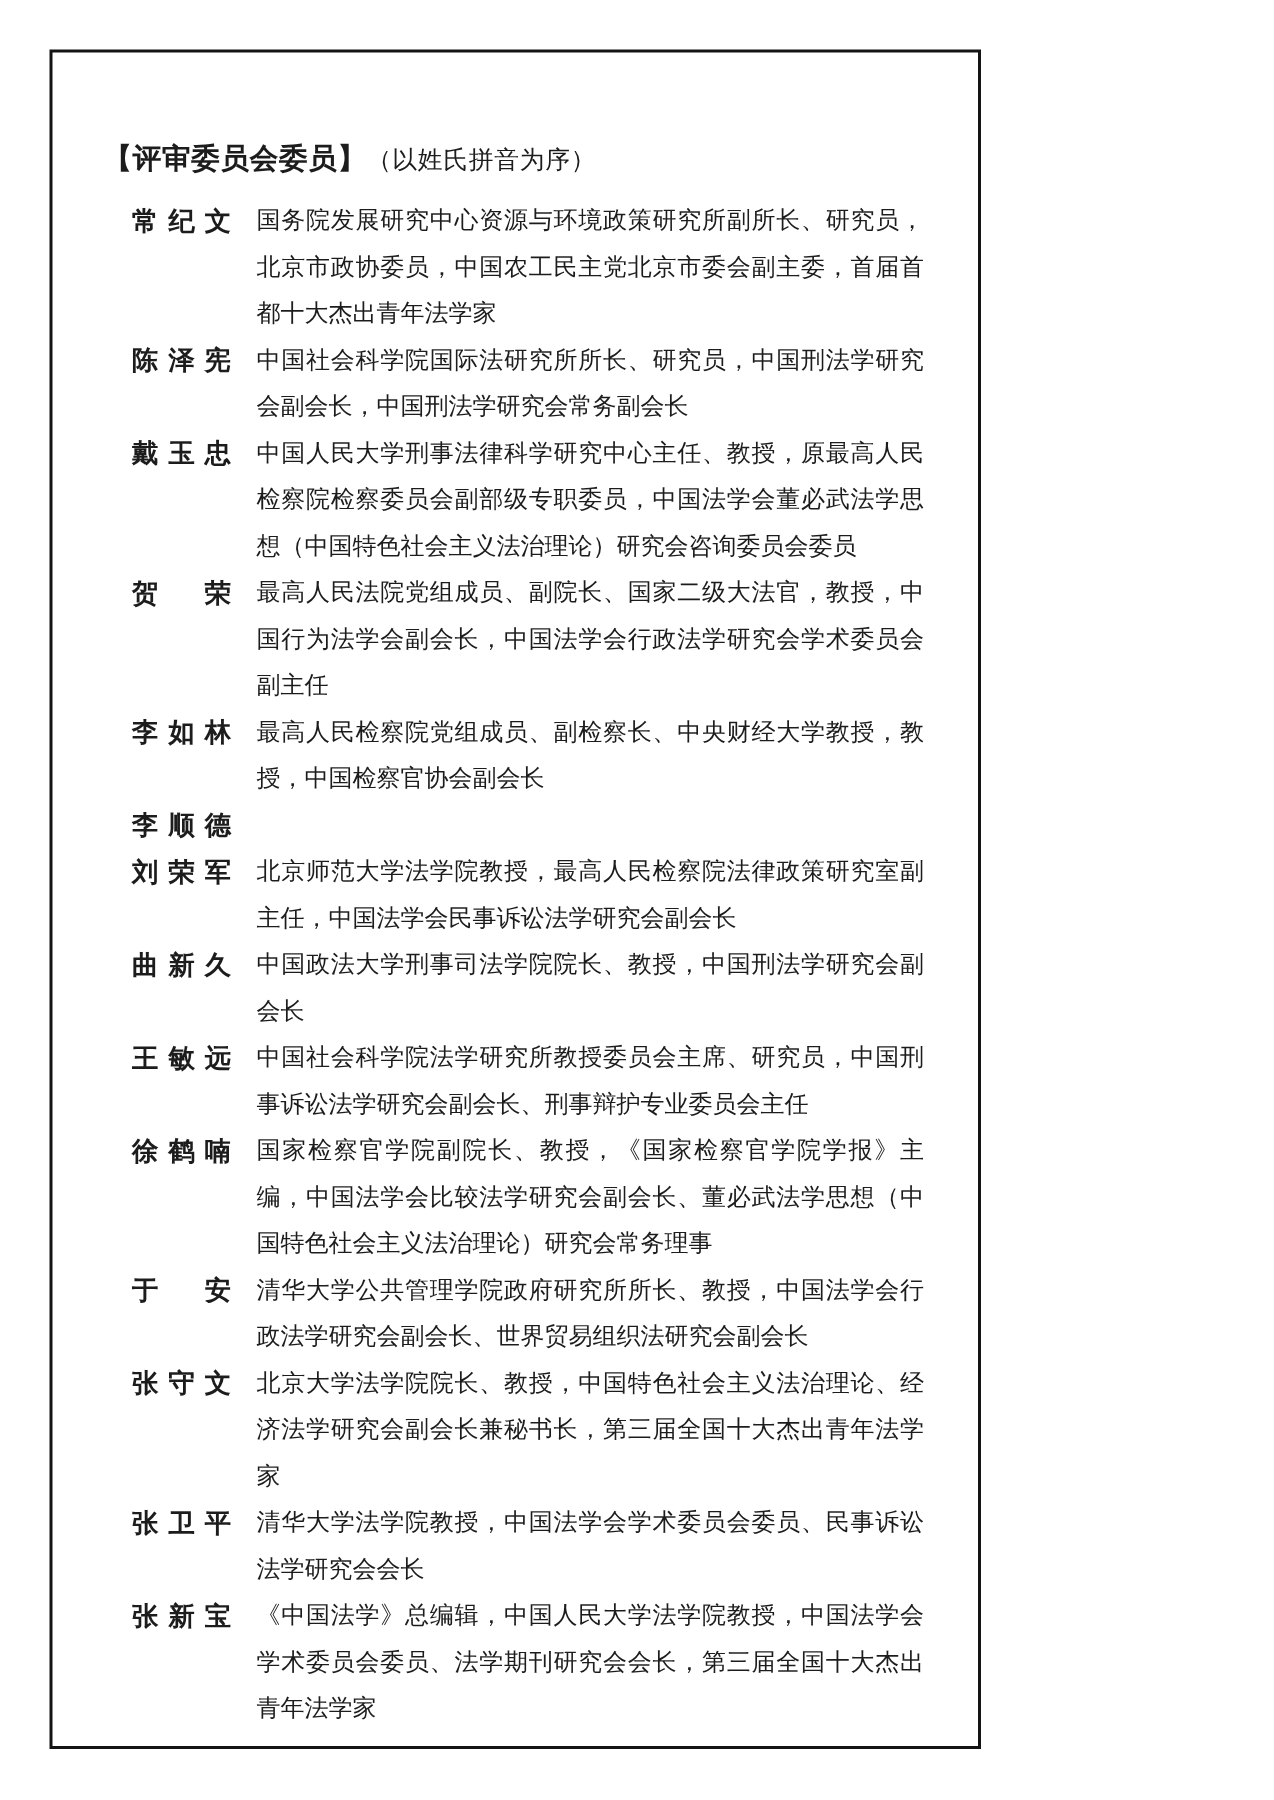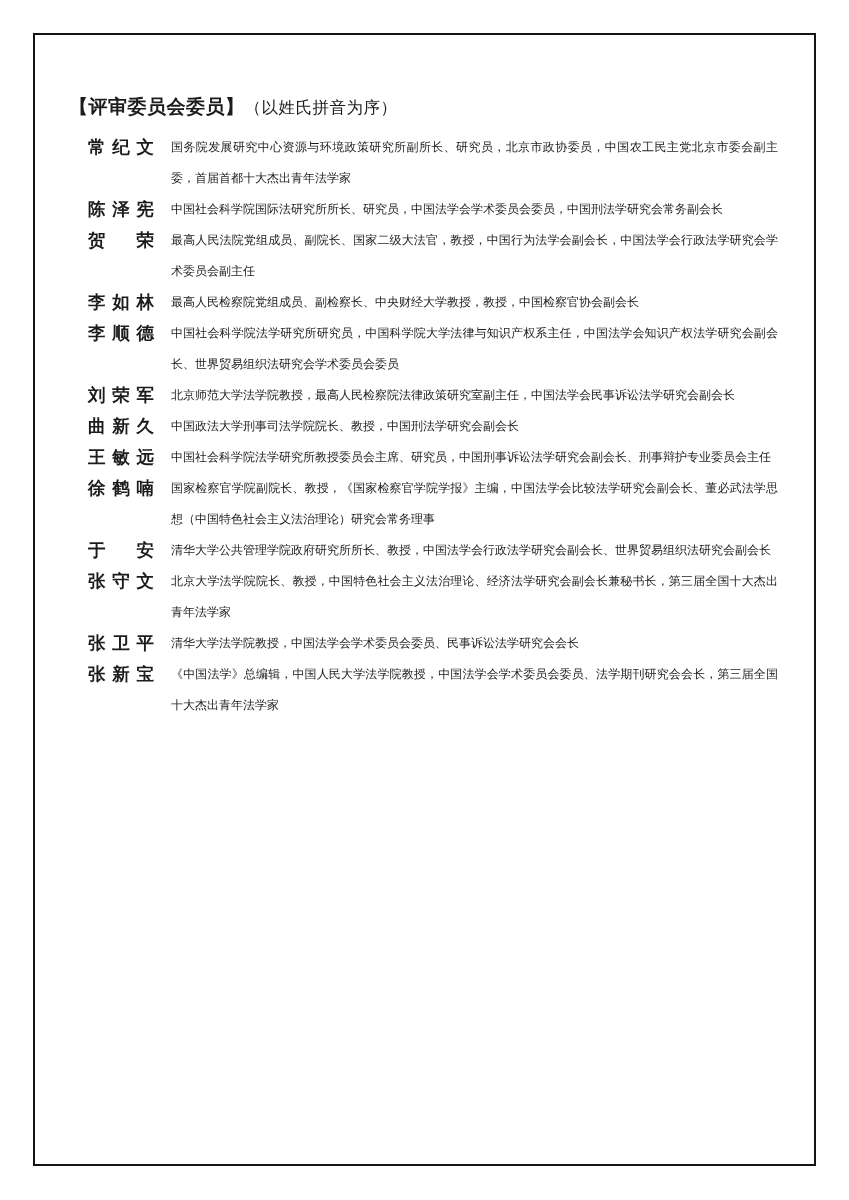--- a/index.html
+++ b/index.html
@@ -12,21 +12,21 @@
     height: 1200px;
     position: relative;
     font-family: "Liberation Serif", "DejaVu Serif", serif;
     color: #1c1c1c;
     overflow: hidden;
   }
   .frame {
     position: absolute;
     left: 33px;
     top: 33px;
-    width: 783px;
+    width: 621px;
     height: 1133px;
     border: 2px solid #141414;
     box-sizing: border-box;
     padding: 56px 36px 0 34px;
     background: #ffffff;
   }
   .heading {
     line-height: 31px;
     margin: 0 0 9px 0;
     white-space: nowrap;
@@ -55,54 +55,57 @@
     flex: 0 0 66px;
     font-weight: 700;
     font-size: 17.5px;
     text-align: justify;
     text-align-last: justify;
     margin-right: 17px;
     white-space: nowrap;
   }
   .member-desc {
     flex: 1;
-    font-size: 12px;
+    font-size: 16px;
     text-align: justify;
     text-justify: inter-ideograph;
   }
 </style>
 </head>
 <body>
 
 <div class="frame">
   <div class="heading">
     <span class="heading-title">【评审委员会委员】</span><span class="heading-note">（以姓氏拼音为序）</span>
   </div>
 
   <div class="member-list">
 
   <div class="member-row">
       <div class="member-name">常纪文</div>
       <div class="member-desc">国务院发展研究中心资源与环境政策研究所副所长、研究员，北京市政协委员，中国农工民主党北京市委会副主委，首届首都十大杰出青年法学家</div>
     </div>
       <div class="member-row">
       <div class="member-name">陈泽宪</div>
-      <div class="member-desc">中国社会科学院国际法研究所所长、研究员，中国法学会学术委员会委员，中国刑法学研究会常务副会长</div>
+      <div class="member-desc">中国社会科学院国际法研究所所长、研究员，中国刑法学研究会副会长，中国刑法学研究会常务副会长</div>
+    </div>
+      <div class="member-row">
+      <div class="member-name">戴玉忠</div>
+      <div class="member-desc">中国人民大学刑事法律科学研究中心主任、教授，原最高人民检察院检察委员会副部级专职委员，中国法学会董必武法学思想（中国特色社会主义法治理论）研究会咨询委员会委员</div>
     </div>
       <div class="member-row">
       <div class="member-name">贺　荣</div>
       <div class="member-desc">最高人民法院党组成员、副院长、国家二级大法官，教授，中国行为法学会副会长，中国法学会行政法学研究会学术委员会副主任</div>
     </div>
       <div class="member-row">
       <div class="member-name">李如林</div>
       <div class="member-desc">最高人民检察院党组成员、副检察长、中央财经大学教授，教授，中国检察官协会副会长</div>
     </div>
       <div class="member-row">
       <div class="member-name">李顺德</div>
-      <div class="member-desc">中国社会科学院法学研究所研究员，中国科学院大学法律与知识产权系主任，中国法学会知识产权法学研究会副会长、世界贸易组织法研究会学术委员会委员</div>
     </div>
       <div class="member-row">
       <div class="member-name">刘荣军</div>
       <div class="member-desc">北京师范大学法学院教授，最高人民检察院法律政策研究室副主任，中国法学会民事诉讼法学研究会副会长</div>
     </div>
       <div class="member-row">
       <div class="member-name">曲新久</div>
       <div class="member-desc">中国政法大学刑事司法学院院长、教授，中国刑法学研究会副会长</div>
     </div>
       <div class="member-row">

